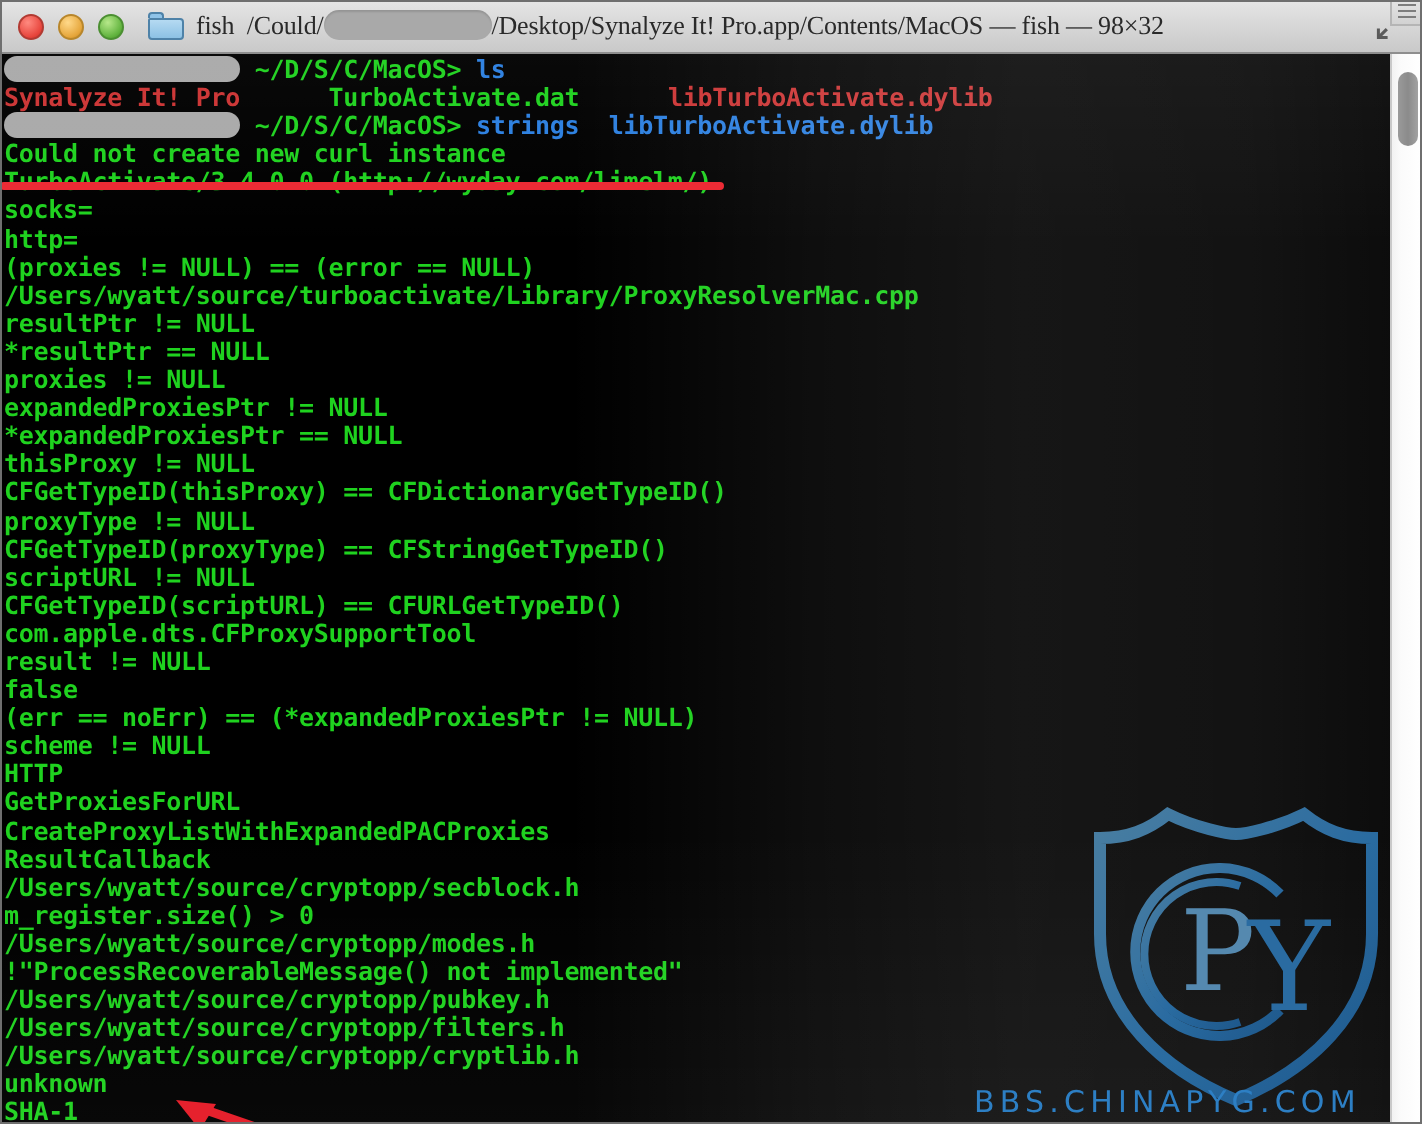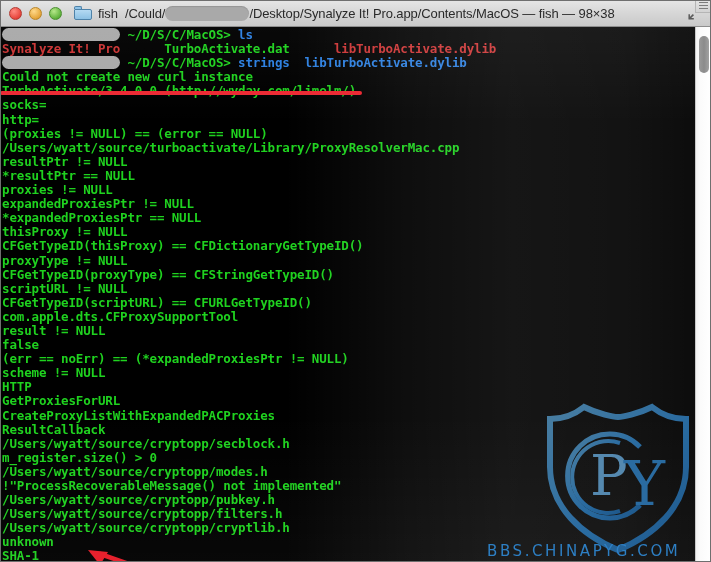--- a/index.html
+++ b/index.html
@@ -72,23 +72,24 @@
     width: 18px; height: 11px;
     background: linear-gradient(to bottom, #b5daf2, #8cc1e4);
     border: 1px solid #4e82a8;
     border-radius: 1px 2px 2px 2px;
     box-sizing: border-box;
   }
 
   #title-text {
     margin-left: 6px;
     display: flex;
-    align-items: flex-end;
+    align-items: flex-start;
     white-space: nowrap;
     letter-spacing: -0.1px;
+    font-family: Liberation Serif, serif;
   }
   .redact-pill {
     display: inline-block;
     background: #a9a9a9;
     border-radius: 9px;
     height: 15px;
     box-shadow: 0 1px 1px rgba(0,0,0,0.12) inset;
   }
   #title-redact { width: 84px; vertical-align: middle; }
 
@@ -238,21 +239,21 @@
     <div id="folder-icon">
       <div class="tab"></div>
       <div class="body"></div>
     </div>
 
     <div id="title-text">
       <span>fish</span>
         <span>&nbsp;&nbsp;</span>
         <span>/Could/</span>
         <span class="redact-pill" id="title-redact"></span>
-        <span>/Desktop/Synalyze It! Pro.app/Contents/MacOS — fish — 98×38</span>
+        <span>/Desktop/Synalyze It! Pro.app/Contents/MacOS — fish — 98×32</span>
     </div>
 
     <svg id="fullscreen-icon" viewBox="0 0 16 16">
       <path d="M9.2 2.2 L13.8 2.2 L13.8 6.8" fill="none" stroke="#5b5b5b" stroke-width="1.5"></path>
       <path d="M13.6 2.4 L9.6 6.4" stroke="#5b5b5b" stroke-width="1.6"></path>
       <path d="M6.8 13.8 L2.2 13.8 L2.2 9.2" fill="none" stroke="#5b5b5b" stroke-width="1.5"></path>
       <path d="M2.4 13.6 L6.4 9.6" stroke="#5b5b5b" stroke-width="1.6"></path>
     </svg>
   </div>
 

